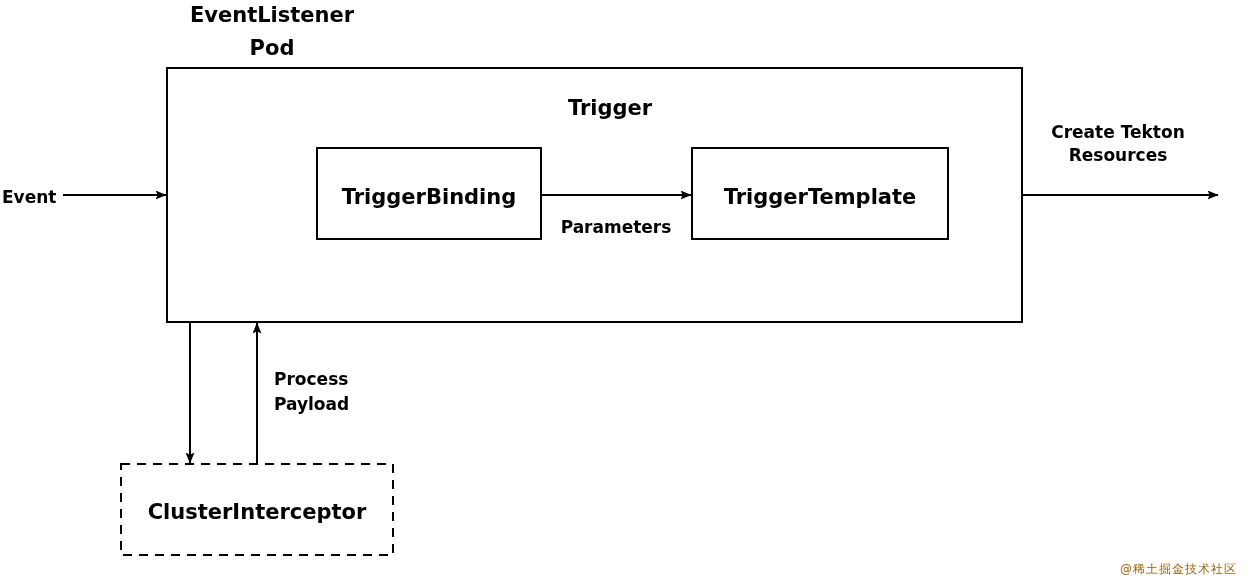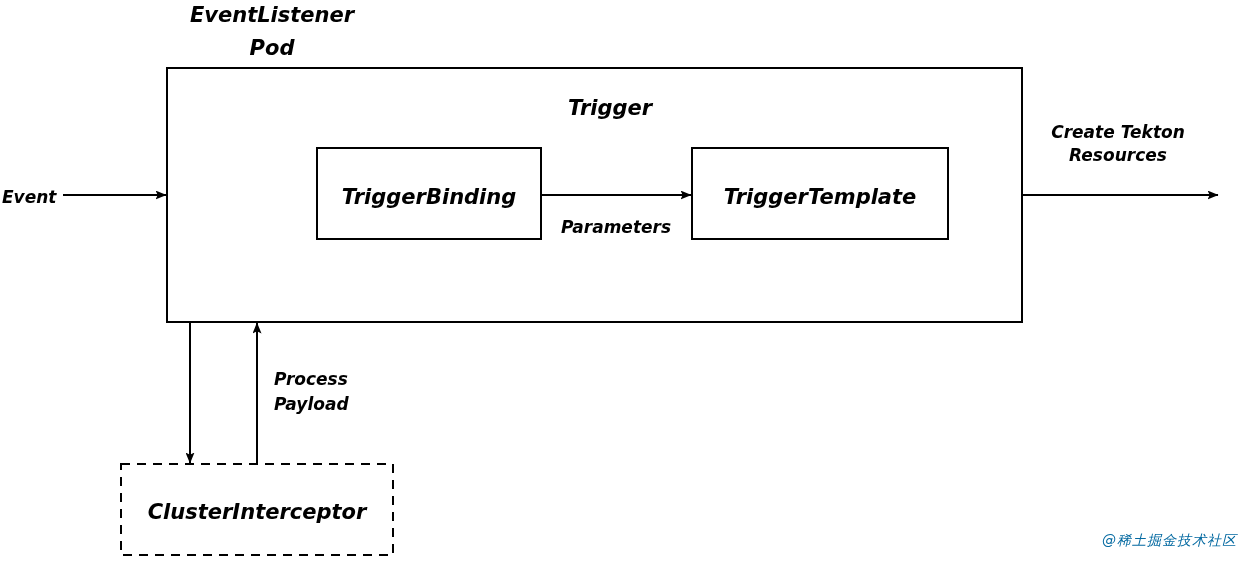--- a/index.html
+++ b/index.html
@@ -9,21 +9,20 @@
   }
   body {
     font-family: "DejaVu Sans", sans-serif;
   }
   #diagram-root {
     position: relative;
     width: 1255px;
     height: 578px;
     background: #ffffff;
     overflow: hidden;
-    font-style: italic;
   }
   svg#diagram-svg {
     position: absolute;
     top: 0;
     left: 0;
     width: 1255px;
     height: 578px;
   }
   .node-box {
     fill: #ffffff;
@@ -51,24 +50,24 @@
   }
   .node-label {
     font-size: 21px;
   }
   .edge-label {
     font-size: 17px;
   }
   .watermark {
     position: absolute;
     right: 18px;
-    bottom: 28px;
+    bottom: 0;
     font-family: "DejaVu Sans", sans-serif;
-    font-size: 14px;
-    color: #0369a1;
+    font-size: 12px;
+    color: #a16207;
     letter-spacing: 1px;
     user-select: none;
     white-space: nowrap;
   }
 </style>
 </head>
 <body>
 
 <div id="diagram-root">
 

